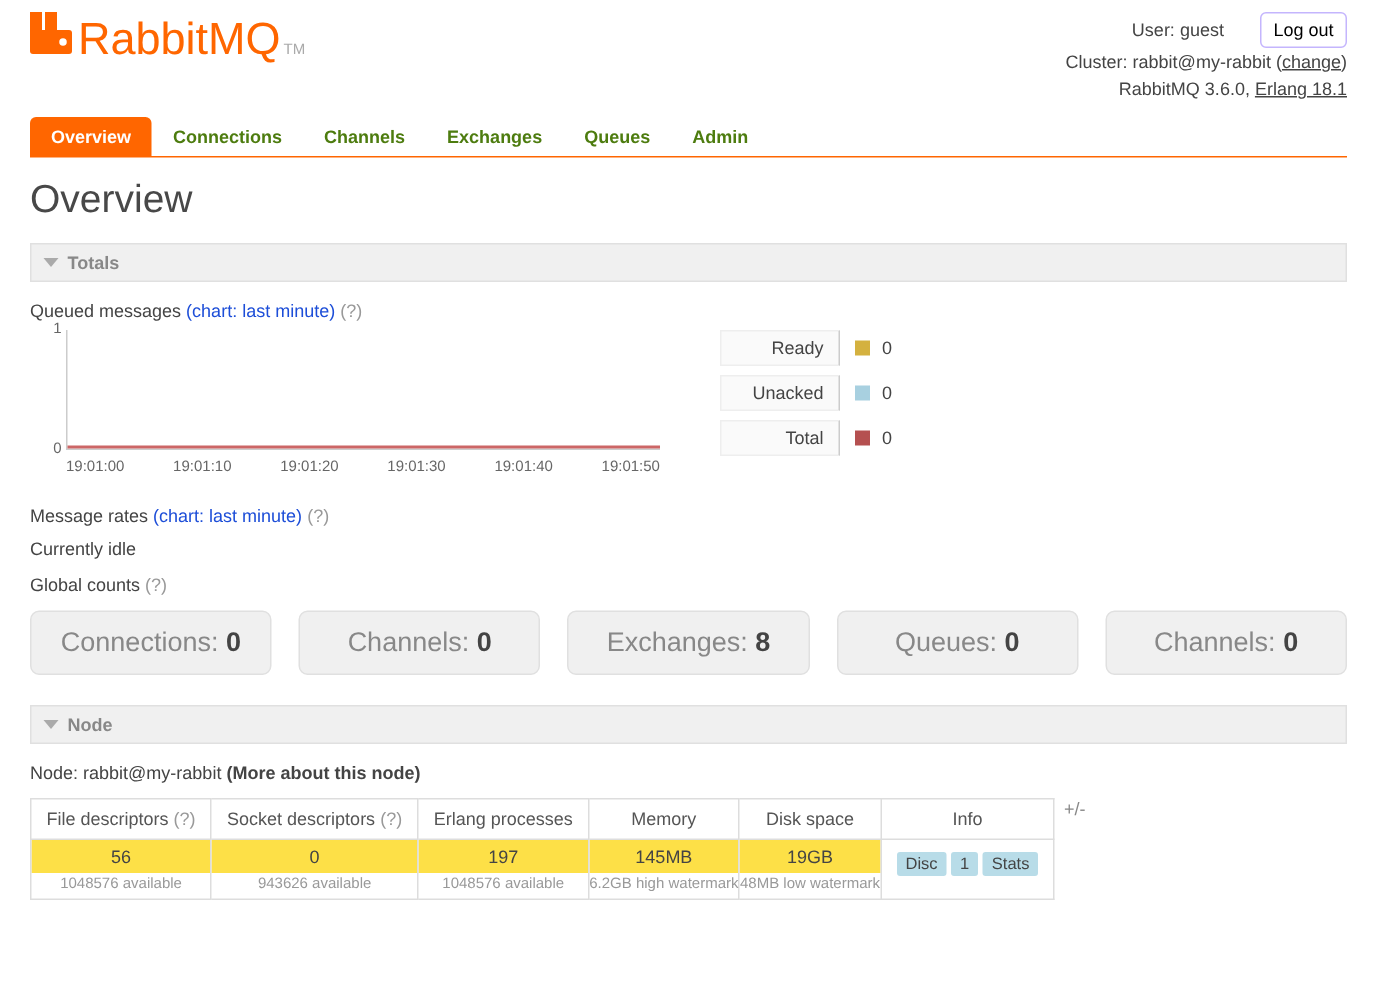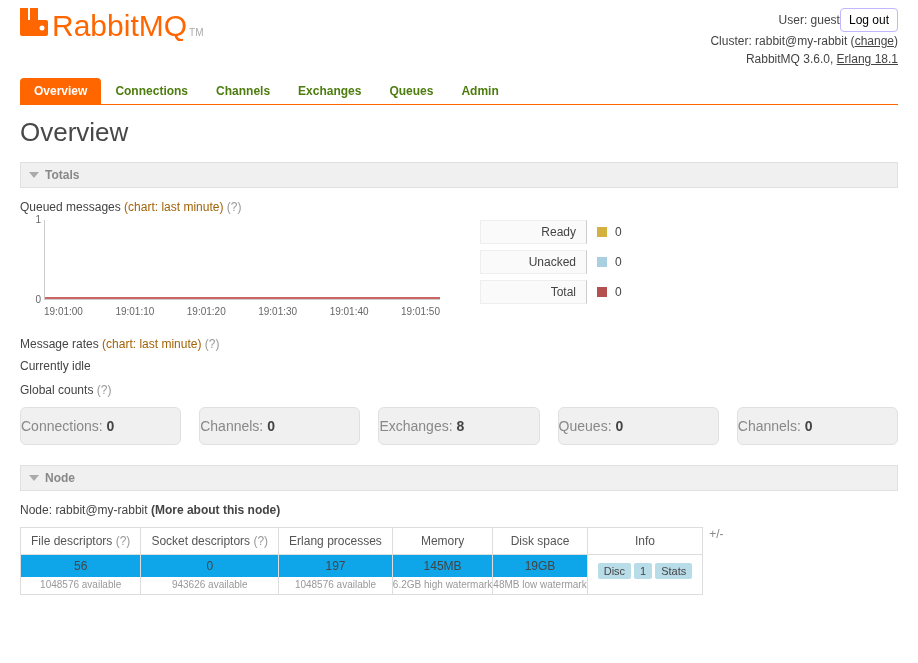--- a/index.html
+++ b/index.html
@@ -4,60 +4,60 @@
 <style>
 * { box-sizing: border-box; margin: 0; padding: 0; }
 body { font-family: Verdana, Geneva, sans-serif; font-size: 12px; color: #444; background: #fff; padding: 8px 20px; width: 918px; }
 .header { display: flex; justify-content: space-between; align-items: flex-start; margin-bottom: 10px; }
 .logo { display: flex; align-items: baseline; }
 .logo-icon { display: inline-block; width: 28px; height: 28px; margin-right: 4px; position: relative; }
 .logo-icon svg { width: 28px; height: 28px; }
 .logo-text { font-size: 30px; font-weight: 400; color: #f60; }
 .logo-tm { font-size: 10px; color: #aaa; margin-left: 2px; vertical-align: super; }
 .user-block { text-align: right; font-size: 12px; line-height: 1.5; }
-.user-row { display: flex; justify-content: flex-end; align-items: center; gap: 0; }
+.user-row { display: flex; justify-content: flex-end; align-items: center; gap: 24px; }
 .logout-btn { border: 1px solid #c4b5fd; background: #fff; border-radius: 4px; padding: 4px 8px; font-size: 12px; cursor: pointer; font-family: inherit; }
 .underline-link { text-decoration: underline; color: #444; cursor: pointer; }
 .tabs { border-bottom: 1px solid #f60; display: flex; gap: 0; }
 .tab { padding: 6px 14px; font-size: 12px; font-weight: bold; color: #4d7c0f; cursor: pointer; border-radius: 4px 4px 0 0; }
 .tab.active { background: #f60; color: #fff; }
 h1 { font-size: 26px; font-weight: normal; color: #484848; margin: 12px 0 14px 0; }
 .section-header { background: #f0f0f0; border: 1px solid #e0e0e0; padding: 5px 8px; font-size: 12px; font-weight: bold; color: #888; display: flex; align-items: center; gap: 6px; margin-bottom: 12px; cursor: pointer; }
 .chevron { width: 0; height: 0; border-left: 5px solid transparent; border-right: 5px solid transparent; border-top: 6px solid #aaa; }
 .subhead { font-size: 12px; color: #444; margin-bottom: 6px; }
-.subhead .muted { color: #a16207; }
+.subhead .muted { color: #1d4ed8; }
 .help-q { color: #999; cursor: pointer; }
 .chart-wrap { display: flex; align-items: flex-start; gap: 40px; margin-bottom: 20px; }
 .chart { position: relative; width: 420px; }
 .chart-plot { position: relative; height: 80px; margin-left: 24px; border: 1px solid #ccc; border-top: none; border-right: none; }
 .chart-baseline { position: absolute; left: 0; right: 0; bottom: 0; height: 2px; background: #cc6666; }
 .y-tick { position: absolute; left: -24px; font-size: 10px; color: #666; width: 20px; text-align: right; }
 .y-tick.top { top: -6px; }
 .y-tick.bot { bottom: -6px; }
 .x-ticks { display: flex; justify-content: space-between; margin-left: 24px; margin-top: 6px; font-size: 10px; color: #666; }
 .legend { display: flex; flex-direction: column; gap: 6px; }
 .legend-row { display: flex; align-items: center; }
-.legend-label { width: 107px; text-align: right; padding: 4px 10px 4px 0; border: 1px solid #eee; border-right: 1px solid #ccc; font-size: 12px; background:#fafafa; }
+.legend-label { width: 80px; text-align: right; padding: 4px 10px 4px 0; border: 1px solid #eee; border-right: 1px solid #ccc; font-size: 12px; background:#fafafa; }
 .legend-swatch { width: 10px; height: 10px; margin: 0 8px 0 10px; }
 .legend-val { font-size: 12px; }
 .sw-ready { background: #d4b13f; }
 .sw-unacked { background: #a8d0e0; }
 .sw-total { background: #b55050; }
 .idle-text { font-size: 12px; margin: 8px 0 10px 0; }
 .counts-row { display: flex; gap: 18px; margin-bottom: 20px; margin-top:10px; }
-.count-box { flex: 1; background: #f0f0f0; border: 1px solid #e0e0e0; border-radius: 6px; padding: 10px 0; text-align: left; font-size: 14px; color: #888; cursor: pointer; }
+.count-box { flex: 1; background: #f0f0f0; border: 1px solid #e0e0e0; border-radius: 6px; padding: 10px 0; text-align: center; font-size: 18px; color: #888; cursor: pointer; }
 .count-box .val { color: #444; font-weight: bold; }
 .node-line { font-size: 12px; margin-bottom: 10px; }
 .node-line b { font-weight: bold; }
 .node-table { border-collapse: collapse; margin-bottom: 10px; }
 .node-table th, .node-table td { border: 1px solid #ddd; text-align: center; font-size: 12px; }
 .node-table th { padding: 6px 10px; font-weight: normal; color: #555; background: #fff; }
 .node-table td { padding: 4px 6px; }
 .bar-cell { padding: 0 !important; }
-.bar { background: #0ea5e9; padding: 4px 0; font-size: 12px; }
+.bar { background: #fde047; padding: 4px 0; font-size: 12px; }
 .sub-note { font-size: 10px; color: #999; padding: 2px 0 4px 0; }
 .info-badges { display: flex; gap: 3px; justify-content: center; padding: 4px; }
 .badge { background: #b8dce8; padding: 2px 6px; font-size: 11px; border-radius: 2px; }
 .plusminus { font-size: 12px; color: #888; padding-left: 6px; vertical-align: top; }
 </style>
 </head>
 <body>
 
 <div class="header">
   <div class="logo">

